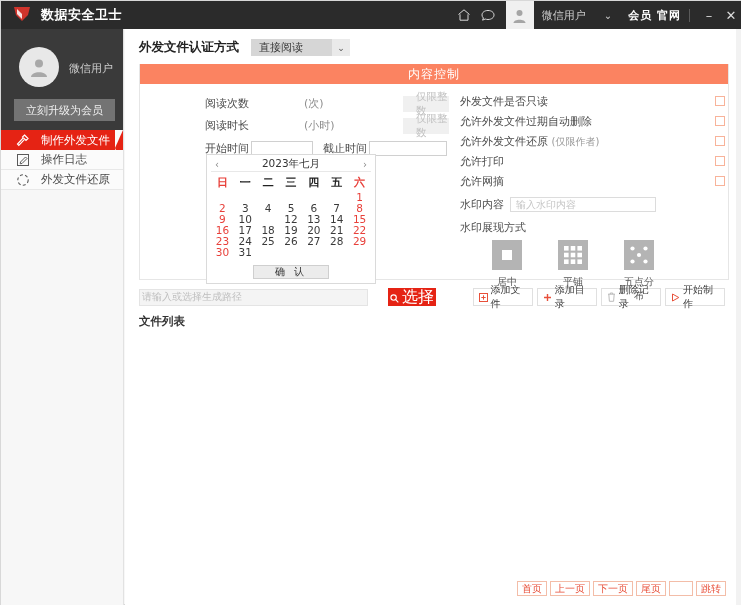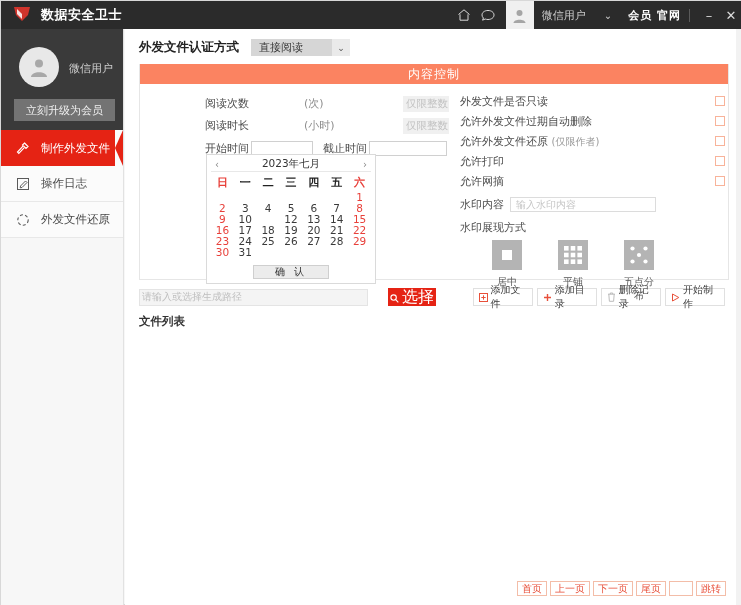--- a/index.html
+++ b/index.html
@@ -69,21 +69,21 @@
     position: absolute; left: 68px; top: 32px;
     color: #cfcfcf; font-size: 11px;
   }
   .sb-upgrade {
     position: absolute; left: 13px; top: 70px;
     width: 101px; height: 22px;
     background: #737373; color: #f0f0f0;
     font-size: 11px; display: flex; align-items: center; justify-content: center;
   }
   .sb-item {
-    position: relative; height: 36px;
+    position: relative; height: 20px;
     display: flex; align-items: center;
     padding-left: 14px; gap: 11px;
     border-bottom: 1px solid #e8e8e8;
     background: #fbfbfb; color: #4a4a4a; font-size: 11.5px;
   }
   .sb-item.active {
     background: #e52314; color: #ffffff; border-bottom: none;
   }
   .sb-item.active::after {
     content: ""; position: absolute; right: 0; top: 0;
@@ -132,21 +132,21 @@
   .panel-body { position: relative; height: 195px; }
 
   
   .fields { position: absolute; left: 65px; top: 10px; }
   .frow { display: flex; align-items: center; height: 19px; margin-bottom: 3px; gap: 37px; }
   .flabel { font-size: 11px; color: #4b4b4b; width: 62px; }
   .funit { font-size: 11px; color: #8e8e8e; width: 62px; }
   .finput {
     width: 46px; height: 16px; background: #f0f0f0;
     border: none; font-size: 10.5px; color: #c2c2c2;
-    display: flex; align-items: center; padding-left: 3px;
+    display: flex; align-items: center; padding-left: 13px;
   }
   .frow-time { display: flex; align-items: center; height: 18px; margin-top: 4px; }
   .t-label { font-size: 11px; color: #4b4b4b; margin-right: 2px; }
   .t-input {
     width: 62px; height: 15px; background: #ffffff;
     border: 1px solid #d0d0d0; margin-right: 10px;
   }
   .t-input.b { width: 78px; margin-right: 0; }
 
   

